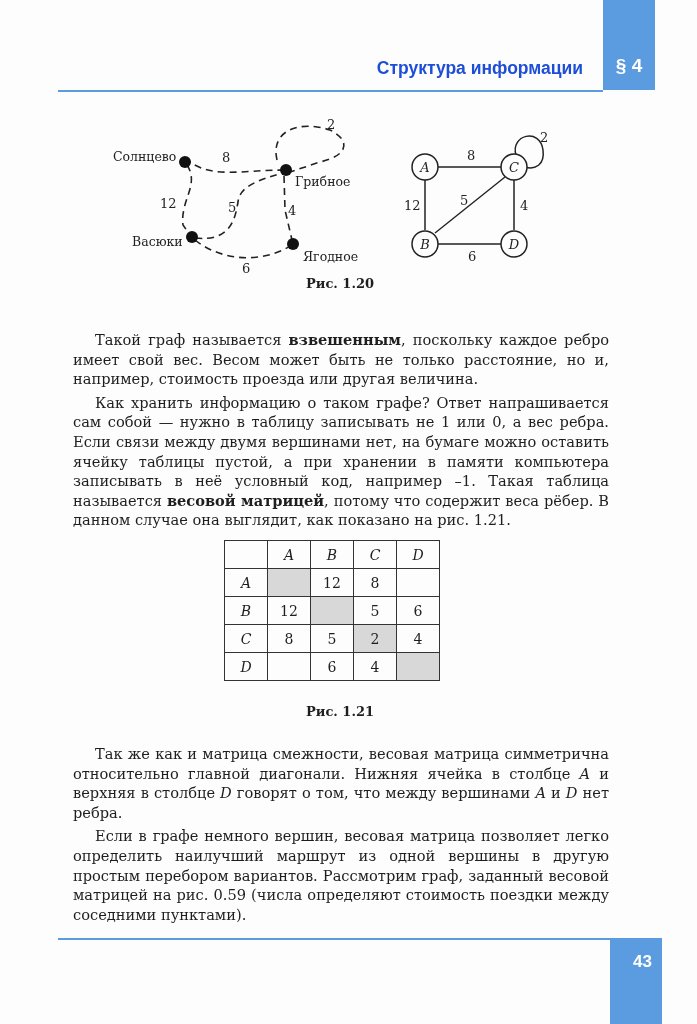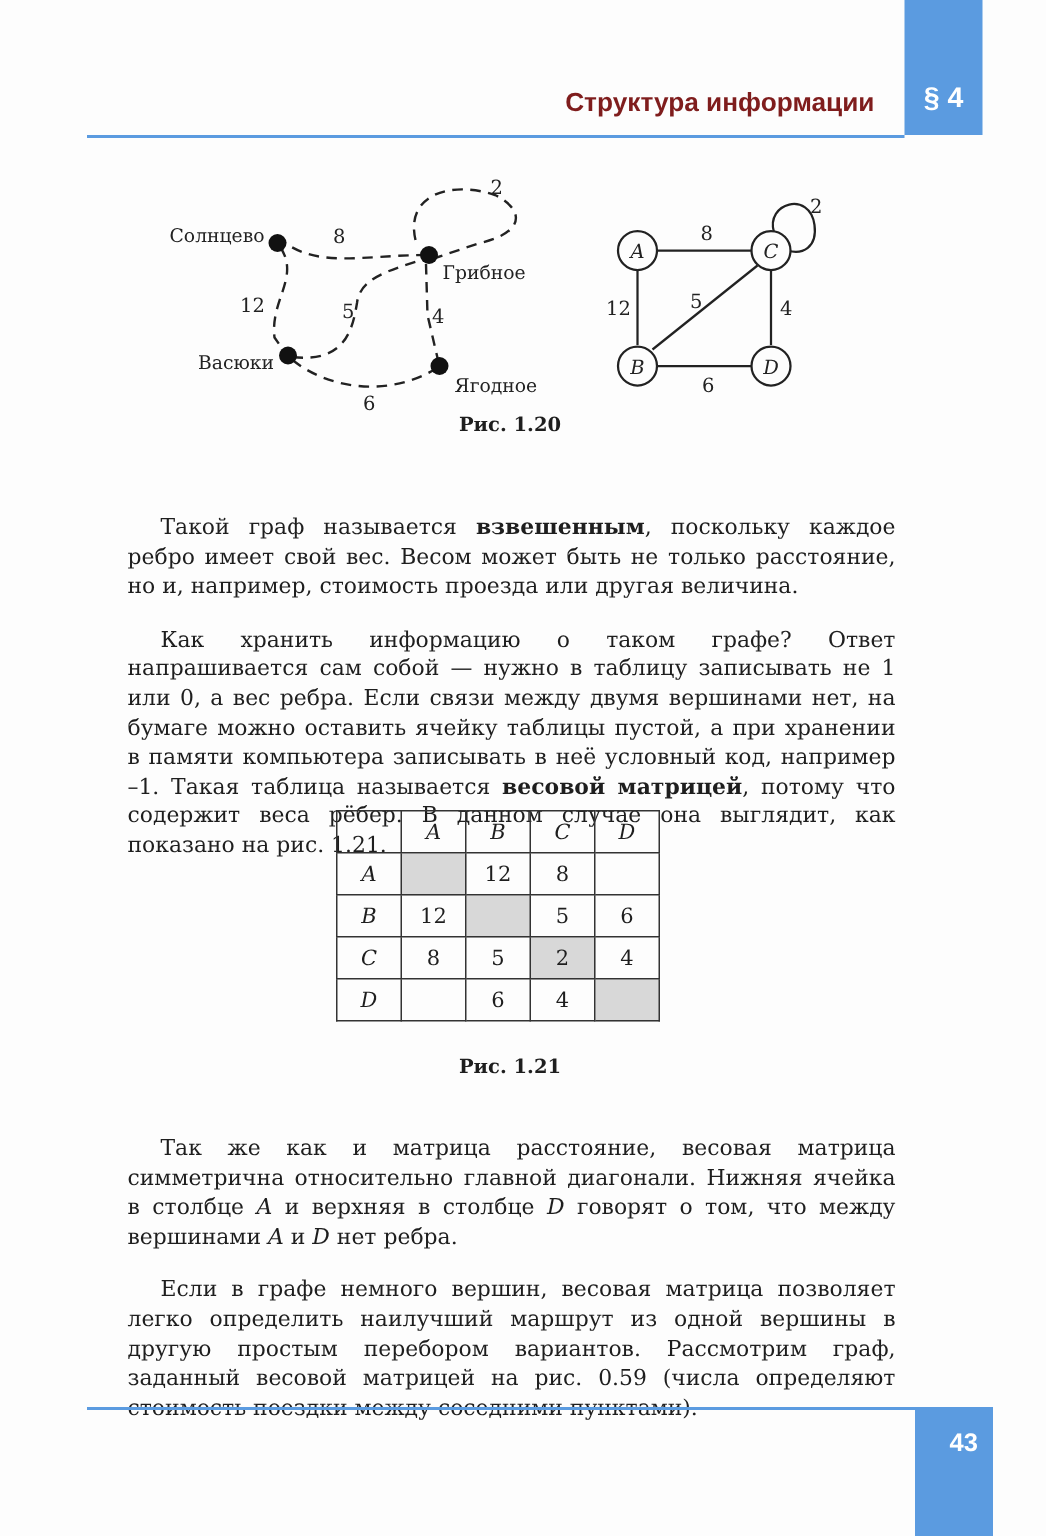--- a/index.html
+++ b/index.html
@@ -1,31 +1,31 @@
 <!DOCTYPE html>
 <html><head>
 <meta charset="utf-8">
 <style>
   html, body { margin:0; padding:0; }
   body { width:697px; height:1024px; background:#fdfdfd; position:relative; overflow:hidden;
          font-family:"DejaVu Serif", serif; color:#1e1e1e; }
   .hdr-strip { position:absolute; left:603px; top:0; width:52px; height:90px; background:#5b9be0; }
   .hdr-sec { position:absolute; left:603px; top:55px; width:52px; text-align:center; color:#fff;
              font-family:"Liberation Sans", sans-serif; font-weight:bold; font-size:19px; }
-  .hdr-title { position:absolute; right:114px; top:58px; color:#7f1d1d;
+  .hdr-title { position:absolute; right:114px; top:58px; color:#1d4ed8;
                font-family:"Liberation Sans", sans-serif; font-weight:bold; font-size:17.5px; }
   .hdr-line { position:absolute; left:58px; top:90px; width:545px; height:2px; background:#5b9be0; }
   .ftr-line { position:absolute; left:58px; top:938px; width:552px; height:2px; background:#5b9be0; }
   .ftr-strip { position:absolute; left:610px; top:938px; width:52px; height:86px; background:#5b9be0; }
   .ftr-num { position:absolute; left:610px; top:952px; width:65px; text-align:center; color:#fff;
              font-family:"Liberation Sans", sans-serif; font-weight:bold; font-size:17px; }
   .fig { position:absolute; }
   .caption { position:absolute; font-weight:bold; font-size:13px; text-align:center; }
   .para { position:absolute; left:69px; width:544px; font-size:14.6px; line-height:19.6px; text-align:justify; }
-  .para p { margin:16px; text-indent:22px; }
+  .para p { margin:4px; text-indent:22px; }
   .para b { font-weight:bold; }
   .para i { font-style:italic; }
   table.wm { position:absolute; left:224px; top:540px; border-collapse:collapse; font-size:14px; }
   table.wm td { border:1.3px solid #333; width:42px; height:27px; text-align:center; padding:0; }
   table.wm td.hd { font-style:italic; }
   table.wm td.diag { background:#d8d8d8; }
 </style>
 </head>
 <body>
 
@@ -139,19 +139,19 @@
     <td>6</td>
     <td>4</td>
     <td class="diag"></td>
   </tr>
 </tbody>
   </table>
 
 <div class="caption" style="left:280px;top:704px;width:120px;">Рис. 1.21</div>
 
 <div class="para" style="top:740px;">
-  <p><span>Так же как и матрица расстояние, весовая матрица симметрична относительно главной диагонали. Нижняя ячейка в столбце </span><i>A</i><span> и верхняя в столбце </span><i>D</i><span> говорят о том, что между вершинами </span><i>A</i><span> и </span><i>D</i><span> нет ребра.</span></p>
+  <p><span>Так же как и матрица смежности, весовая матрица симметрична относительно главной диагонали. Нижняя ячейка в столбце </span><i>A</i><span> и верхняя в столбце </span><i>D</i><span> говорят о том, что между вершинами </span><i>A</i><span> и </span><i>D</i><span> нет ребра.</span></p>
   <p>Если в графе немного вершин, весовая матрица позволяет легко определить наилучший маршрут из одной вершины в другую простым перебором вариантов. Рассмотрим граф, заданный весовой матрицей на рис. 0.59 (числа определяют стоимость поездки между соседними пунктами).</p>
 </div>
 
 <div class="ftr-line"></div>
 <div class="ftr-strip"></div>
 <div class="ftr-num">43</div>
 
 </body></html>

